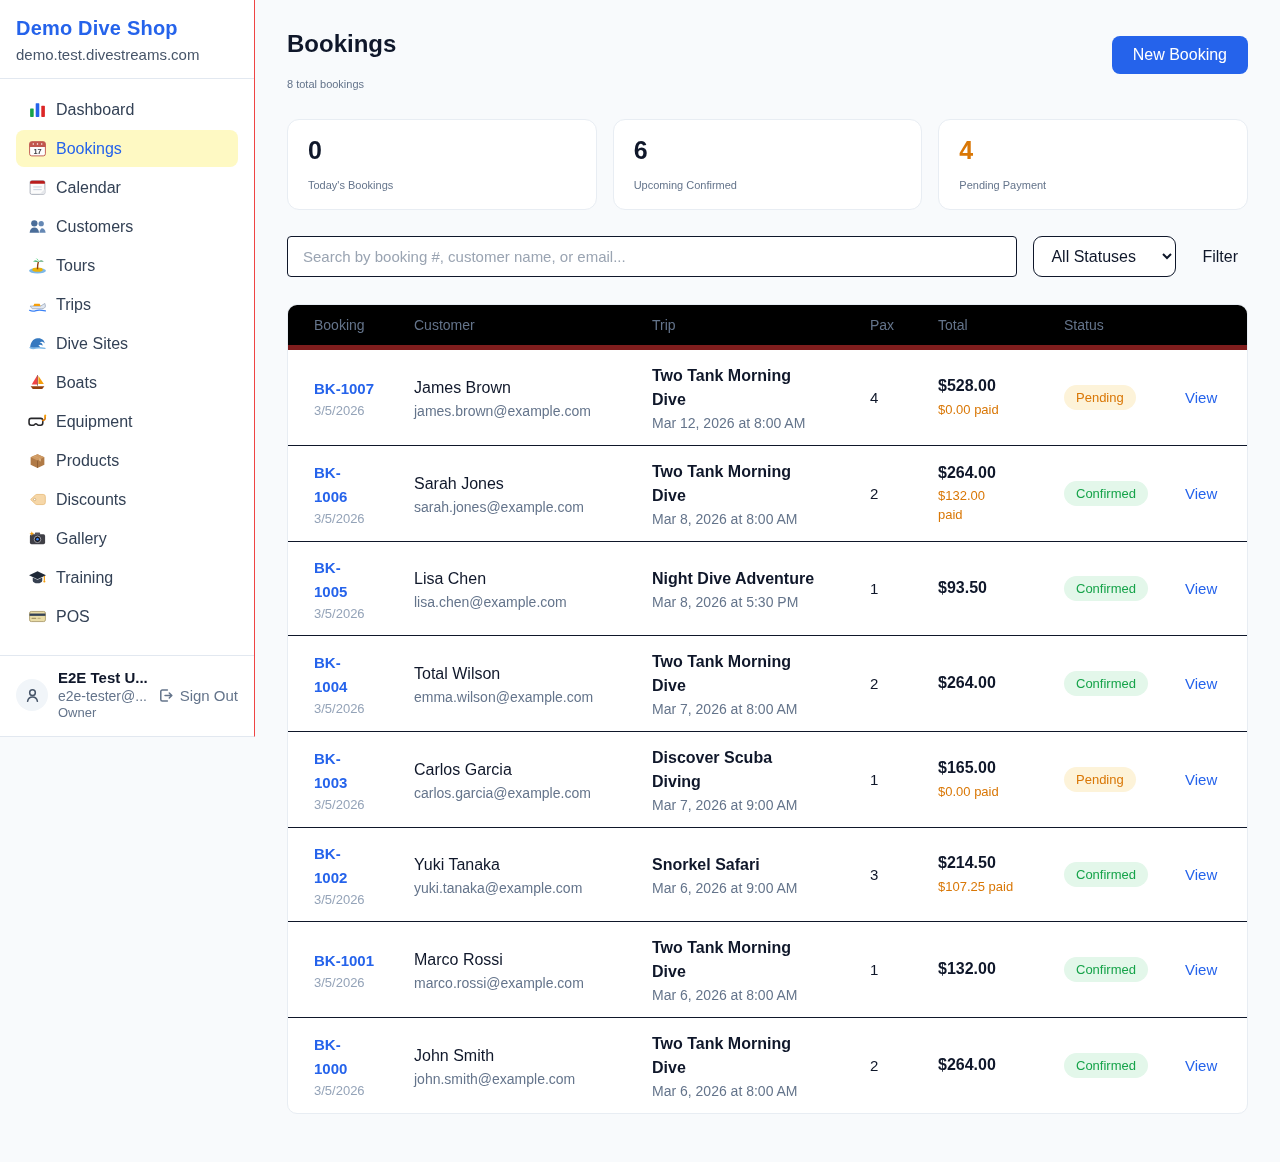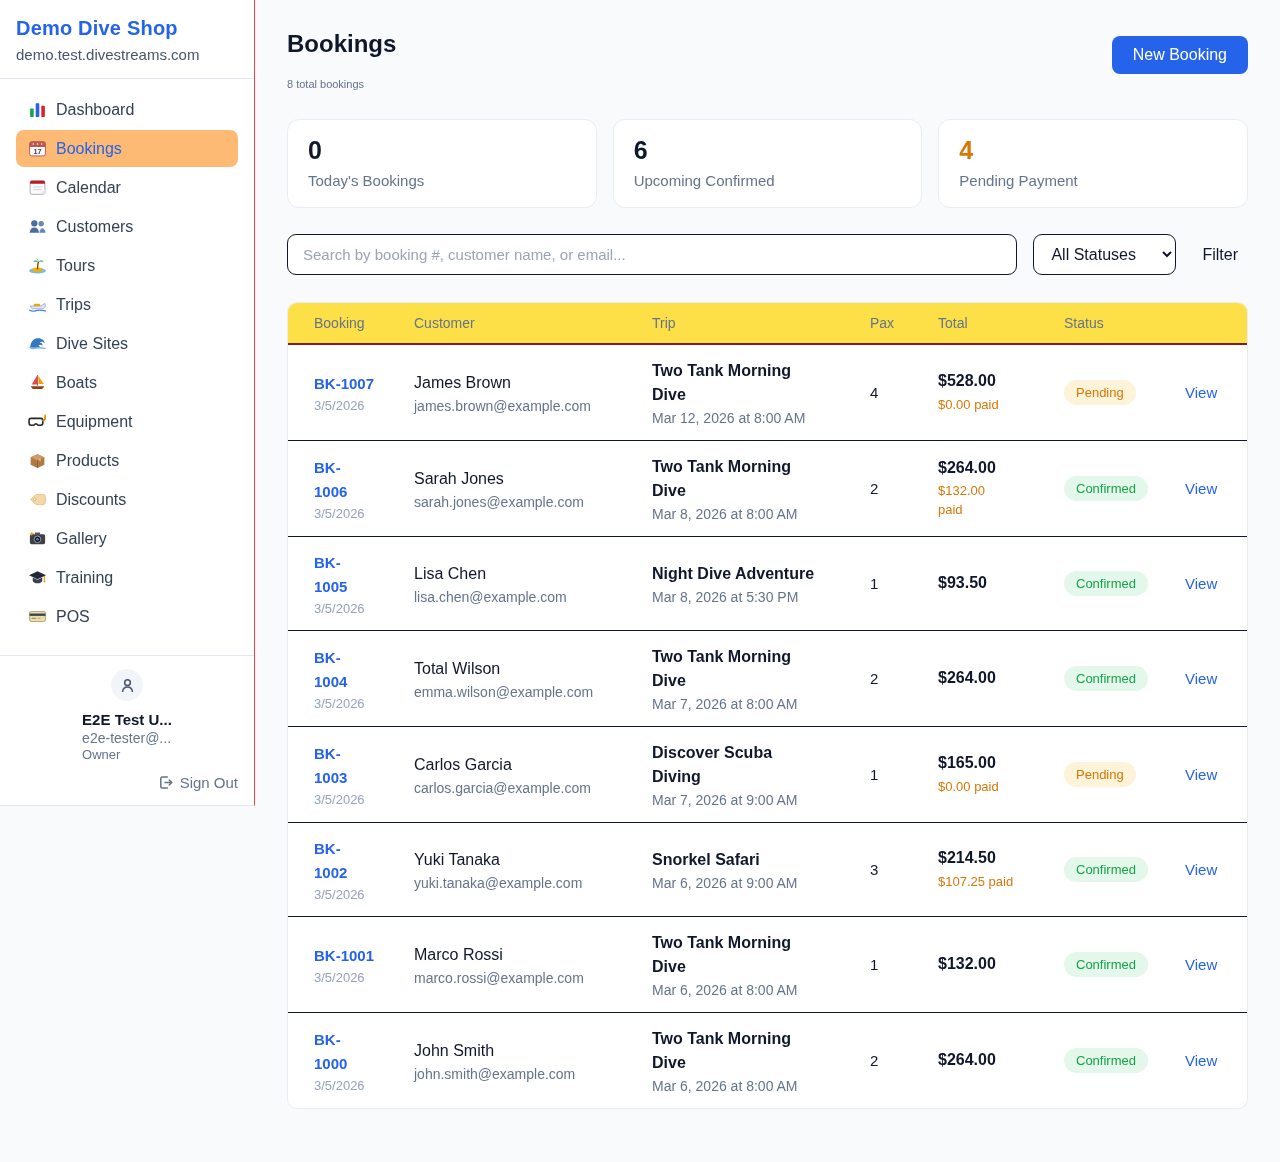--- a/index.html
+++ b/index.html
@@ -23,28 +23,28 @@
   .shop-name { color:#2563eb; font-size:20px; font-weight:bold; letter-spacing:.2px; }
   .shop-domain { margin-top:6px; font-size:15px; color:#475569; }
 
   .nav { padding:12px 16px 18px; }
   .nav-item {
     display:flex; align-items:center; gap:9px;
     padding:9px 12px; border-radius:8px;
     font-size:16px; color:#334155;
     margin-bottom:2px; cursor:pointer; text-decoration:none;
   }
-  .nav-item.active { background:#fdba74; color:#2563eb; font-weight:500; }
+  .nav-item.active { background:#fef9c3; color:#2563eb; font-weight:500; }
   .nav-icon { width:19px; height:19px; display:inline-flex; flex:0 0 19px; }
   .nav-icon svg { width:19px; height:19px; }
 
   .side-foot {
     border-top:1px solid #e2e8f0;
     padding:13px 16px 14px;
-    display:flex; align-items:center; gap:10px;flex-direction:column;
+    display:flex; align-items:center; gap:10px;
   }
   .avatar {
     width:32px; height:32px; border-radius:50%;
     background:#f1f5f9; flex:0 0 32px;
     display:flex; align-items:center; justify-content:center;
   }
   .foot-info { min-width:0; line-height:1.25; }
   .foot-name { font-size:15px; font-weight:bold; color:#0f172a; white-space:nowrap; }
   .foot-email { font-size:14px; color:#64748b; white-space:nowrap; }
   .foot-role { font-size:13px; color:#64748b; }
@@ -66,47 +66,47 @@
     padding:10px 21px; border-radius:8px; margin-top:6px;
   }
 
   .stats { display:flex; gap:16px; margin-top:29px; }
   .stat-card {
     flex:1; background:#fff; border:1px solid #e8edf3; border-radius:12px;
     padding:16px 20px 18px;
   }
   .stat-value { font-size:25px; font-weight:bold; color:#0f172a; }
   .stat-value.accent-orange { color:#d97706; }
-  .stat-label { margin-top:7px; font-size:15px; color:#64748b; }
+  .stat-label { margin-top:14px; font-size:11px; color:#64748b; }
 
   .filter-row { display:flex; align-items:center; gap:16px; margin-top:26px; }
   .search-input {
-    flex:1; height:41px; border:1px solid #0f172a; border-radius:9px;
+    flex:1; height:41px; border:1px solid #0f172a; border-radius:4px;
     background:#fff; padding:0 15px; font-size:15px; font-family:inherit; color:#0f172a;
   }
   .search-input::placeholder { color:#9aa4b2; }
   .status-select {
     height:41px; border:1px solid #0f172a; border-radius:9px;
     background:#fff; padding:0 10px 0 13px; font-size:16px; font-family:inherit;
     color:#0f172a; min-width:143px;
   }
   .filter-btn {
     background:none; border:none; font-family:inherit; font-size:16px;
     color:#0f172a; cursor:pointer; padding:0 10px;
   }
 
   .table-card {
     margin-top:27px; background:#fff;
     border:1px solid #e8edf3; border-radius:10px; overflow:hidden;
   }
   table { width:100%; border-collapse:collapse; }
   thead th {
-    background:#fde047; text-align:left;
+    background:#000000; text-align:left;
     font-size:14px; font-weight:500; color:#64748b;
-    padding:12px 16px; border-bottom:2px solid #7f1d1d;
+    padding:12px 16px; border-bottom:5px solid #7f1d1d;
   }
   thead th:first-child, tbody td:first-child { padding-left:26px; }
   tbody td {
     padding:14px 16px; vertical-align:middle;
     border-bottom:1px solid #0f172a;
   }
   tbody tr:last-child td { border-bottom:none; }
 
   th.col-0, td.c-booking { width:110px; }
   th.col-1, td.c-customer { width:238px; }

